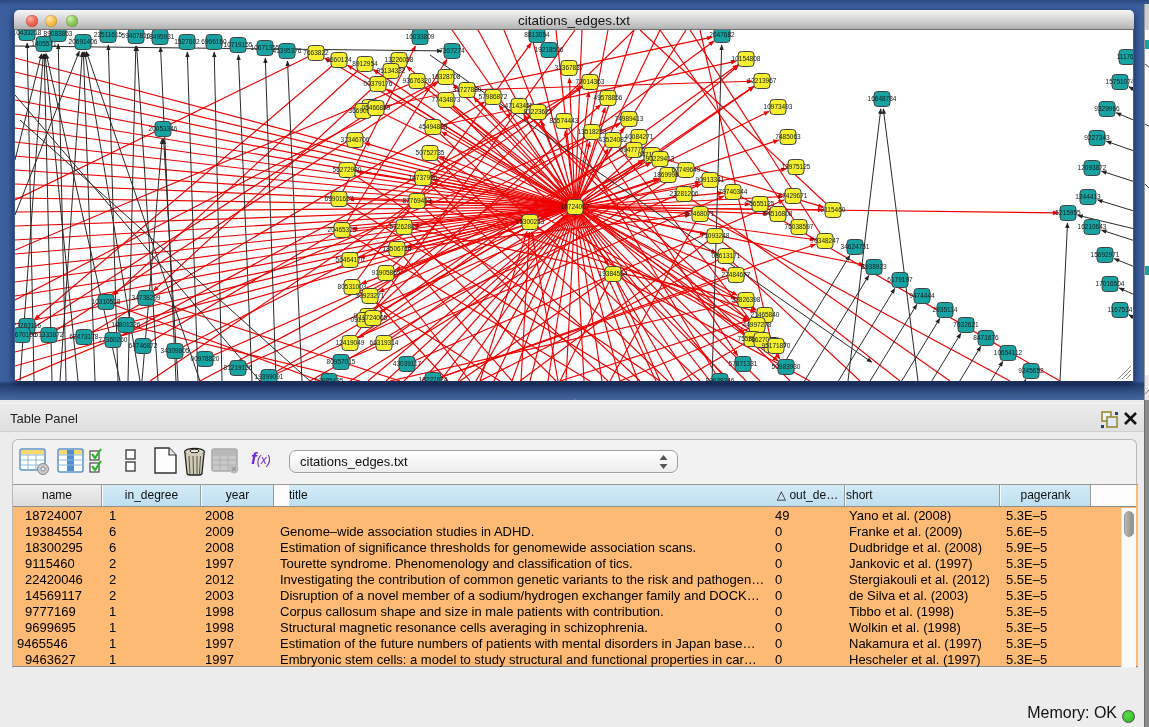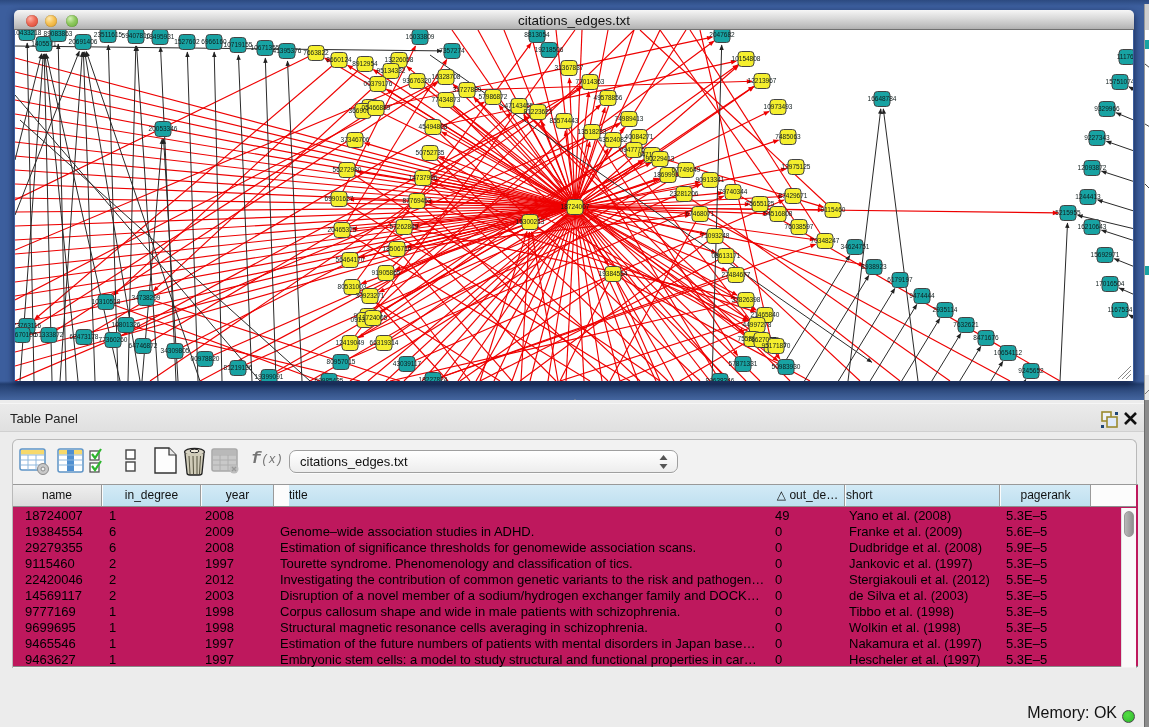--- a/index.html
+++ b/index.html
@@ -7,21 +7,21 @@
 .titlebar{position:absolute;left:0;top:0;width:1120px;height:20px;border-radius:5px 5px 0 0;background:linear-gradient(#f6f6f6,#d9d9d9 45%,#bdbdbd 85%,#b0b0b0);border-bottom:1px solid #707070}
 .tl{position:absolute;top:4.6px;width:12.5px;height:12.5px;border-radius:50%;box-shadow:0 0 0 0.5px rgba(60,60,60,.45), inset 0 1px 1px rgba(255,255,255,.5)}
 .title{position:absolute;left:0;top:3px;width:1120px;text-align:center;font-size:13.5px;color:#111}
 .canvas{position:absolute;left:1px;top:20px;width:1118px;height:351px;background:#fff;overflow:hidden}
 .sliver{position:absolute;left:1144px;top:4px;width:5px;height:396px;background:#e9e9e9;border-left:1px solid #9a9a9a}
 .panel{position:absolute;left:0;top:400px;width:1149px;height:327px;background:#ececec}
 .ptitle{position:absolute;left:0;top:3px;width:1149px;height:29px;background:linear-gradient(#ebebeb,#e0e0e0);border-top:1px solid #f6f6f6;border-bottom:1px solid #d0d0d0;font-size:13px;color:#222;line-height:29px;padding-left:10px}
 .toolpane{position:absolute;left:12px;top:39px;width:1125px;height:229px;background:#f2f2f2;border:1px solid #b9b9b9;border-radius:6px 6px 0 0;border-bottom:none}
 .toolbar{position:absolute;left:0;top:0;width:100%;height:43px}
 .combo{position:absolute;left:276px;top:10px;width:389px;height:23px;border:1px solid #9f9f9f;border-radius:7px;background:linear-gradient(#ffffff,#ededed);font-size:13px;line-height:21px;padding-left:10px;color:#111;box-shadow:0 1px 0 rgba(255,255,255,.7)}
-.scrollpane{position:absolute;left:0px;top:44px;width:1125px;height:183px;background:#be185d;border-top:1px solid #999;border-bottom:1px solid #888}
+.scrollpane{position:absolute;left:0px;top:44px;width:1125px;height:183px;background:#fdba74;border-top:1px solid #999;border-bottom:1px solid #888}
 .thead{position:absolute;left:0;top:0;width:1123px;height:22px;background:#fcfcfc;border-bottom:1px solid #8e8e8e;font-size:12px;color:#111}
 .tbody{position:absolute;left:0;top:23px;width:1105px;height:160px;overflow:hidden;font-size:13px;color:#000}
 .vscroll{position:absolute;right:2px;top:23px;width:15px;height:159px;background:#fafafa;border-left:1px solid #e0e0e0}
 .vthumb{position:absolute;left:2px;top:3px;width:10px;height:26px;border-radius:6px;background:linear-gradient(90deg,#b8b8b8,#8f8f8f);border:1px solid #9a9a9a}
 .tabs{position:absolute;left:432px;top:274px;height:20px;font-size:12.5px;width:293px}
 .tab{position:absolute;top:0;height:20px;line-height:19px;text-align:center;border:1px solid #9f9f9f}
 .mem{position:absolute;right:32px;bottom:5px;font-size:16px;color:#111}
 .dot{position:absolute;right:14px;bottom:4px;width:13px;height:13px;border-radius:50%;background:radial-gradient(circle at 40% 35%,#55dd44,#2bb82b);border:1.5px solid #4a4a4a}
 .rstrip{position:absolute;left:1144px;top:400px;width:5px;height:327px;background:#8c8c8c;border-left:1px solid #6a6a6a}
 </style></head><body>
@@ -668,21 +668,21 @@
           <g stroke="#aeaeae" stroke-width="1">
             <line x1="2" y1="7" x2="25" y2="7"></line>
             <line x1="2" y1="12" x2="25" y2="12"></line>
             <line x1="2" y1="17" x2="25" y2="17"></line>
             <line x1="9" y1="7" x2="9" y2="23"></line>
             <line x1="17" y1="7" x2="17" y2="23"></line>
           </g>
           <circle cx="23" cy="21" r="4.5" fill="#bdbdbd"></circle>
           <path d="M21 19 L25 23 M25 19 L21 23" stroke="#989898" stroke-width="1.4"></path>
         </svg>
-        <div style="position:absolute;left:238px;top:9px;width:30px;font-family:Liberation Mono, monospace;font-size:17px;color:#737373"><i><b>f</b></i><span style="font-size:12px"><i>(x)</i></span></div>
+        <div style="position:absolute;left:238px;top:9px;width:30px;font-family:Liberation Sans, sans-serif;font-size:17px;color:#6d28d9"><i><b>f</b></i><span style="font-size:12px"><i>(x)</i></span></div>
         <div class="combo">citations_edges.txt<svg style="position:absolute;right:9px;top:4px" width="9" height="14">
             <path d="M4.5 0 L8.5 5 L0.5 5 z" fill="#555"></path>
             <path d="M4.5 14 L8.5 9 L0.5 9 z" fill="#555"></path>
           </svg></div>
       </div>
     <div class="scrollpane">
       <div class="thead">
           <div style="position:absolute;left:0px;top:0;width:89px;height:21px;line-height:21px;background:linear-gradient(#efefef,#dcdcdc);border-right:1px solid #9a9a9a;text-align:center;overflow:hidden;white-space:nowrap">name</div>
           <div style="position:absolute;left:90px;top:0;width:98px;height:21px;line-height:21px;background:linear-gradient(#d3eaf6,#bfe0f0);border-right:1px solid #9a9a9a;text-align:center;overflow:hidden;white-space:nowrap">in_degree</div>
           <div style="position:absolute;left:189px;top:0;width:72px;height:21px;line-height:21px;background:linear-gradient(#d3eaf6,#bfe0f0);border-right:1px solid #9a9a9a;text-align:center;overflow:hidden;white-space:nowrap">year</div>
@@ -703,21 +703,21 @@
           <div style="position:absolute;left:0;top:16px;width:1110px;height:16px">
             <div style="position:absolute;left:0px;width:78px;top:0;height:16px;line-height:16px;padding-left:12px;overflow:hidden;white-space:nowrap">19384554</div>
             <div style="position:absolute;left:90px;width:93px;top:0;height:16px;line-height:16px;padding-left:6px;overflow:hidden;white-space:nowrap">6</div>
             <div style="position:absolute;left:189px;width:70px;top:0;height:16px;line-height:16px;padding-left:3px;overflow:hidden;white-space:nowrap">2009</div>
             <div style="position:absolute;left:262px;width:491px;top:0;height:16px;line-height:16px;padding-left:5px;overflow:hidden;white-space:nowrap">Genome–wide association studies in ADHD.</div>
             <div style="position:absolute;left:758px;width:71px;top:0;height:16px;line-height:16px;padding-left:4px;overflow:hidden;white-space:nowrap">0</div>
             <div style="position:absolute;left:833px;width:152px;top:0;height:16px;line-height:16px;padding-left:3px;overflow:hidden;white-space:nowrap">Franke et al. (2009)</div>
             <div style="position:absolute;left:988px;width:86px;top:0;height:16px;line-height:16px;padding-left:5px;overflow:hidden;white-space:nowrap">5.6E–5</div>
           </div>
           <div style="position:absolute;left:0;top:32px;width:1110px;height:16px">
-            <div style="position:absolute;left:0px;width:78px;top:0;height:16px;line-height:16px;padding-left:12px;overflow:hidden;white-space:nowrap">29279355</div>
+            <div style="position:absolute;left:0px;width:78px;top:0;height:16px;line-height:16px;padding-left:12px;overflow:hidden;white-space:nowrap">18300295</div>
             <div style="position:absolute;left:90px;width:93px;top:0;height:16px;line-height:16px;padding-left:6px;overflow:hidden;white-space:nowrap">6</div>
             <div style="position:absolute;left:189px;width:70px;top:0;height:16px;line-height:16px;padding-left:3px;overflow:hidden;white-space:nowrap">2008</div>
             <div style="position:absolute;left:262px;width:491px;top:0;height:16px;line-height:16px;padding-left:5px;overflow:hidden;white-space:nowrap">Estimation of significance thresholds for genomewide association scans.</div>
             <div style="position:absolute;left:758px;width:71px;top:0;height:16px;line-height:16px;padding-left:4px;overflow:hidden;white-space:nowrap">0</div>
             <div style="position:absolute;left:833px;width:152px;top:0;height:16px;line-height:16px;padding-left:3px;overflow:hidden;white-space:nowrap">Dudbridge et al. (2008)</div>
             <div style="position:absolute;left:988px;width:86px;top:0;height:16px;line-height:16px;padding-left:5px;overflow:hidden;white-space:nowrap">5.9E–5</div>
           </div>
           <div style="position:absolute;left:0;top:48px;width:1110px;height:16px">
             <div style="position:absolute;left:0px;width:78px;top:0;height:16px;line-height:16px;padding-left:12px;overflow:hidden;white-space:nowrap">9115460</div>
             <div style="position:absolute;left:90px;width:93px;top:0;height:16px;line-height:16px;padding-left:6px;overflow:hidden;white-space:nowrap">2</div>
@@ -742,36 +742,36 @@
             <div style="position:absolute;left:189px;width:70px;top:0;height:16px;line-height:16px;padding-left:3px;overflow:hidden;white-space:nowrap">2003</div>
             <div style="position:absolute;left:262px;width:491px;top:0;height:16px;line-height:16px;padding-left:5px;overflow:hidden;white-space:nowrap">Disruption of a novel member of a sodium/hydrogen exchanger family and DOCK…</div>
             <div style="position:absolute;left:758px;width:71px;top:0;height:16px;line-height:16px;padding-left:4px;overflow:hidden;white-space:nowrap">0</div>
             <div style="position:absolute;left:833px;width:152px;top:0;height:16px;line-height:16px;padding-left:3px;overflow:hidden;white-space:nowrap">de Silva et al. (2003)</div>
             <div style="position:absolute;left:988px;width:86px;top:0;height:16px;line-height:16px;padding-left:5px;overflow:hidden;white-space:nowrap">5.3E–5</div>
           </div>
           <div style="position:absolute;left:0;top:96px;width:1110px;height:16px">
             <div style="position:absolute;left:0px;width:78px;top:0;height:16px;line-height:16px;padding-left:12px;overflow:hidden;white-space:nowrap">9777169</div>
             <div style="position:absolute;left:90px;width:93px;top:0;height:16px;line-height:16px;padding-left:6px;overflow:hidden;white-space:nowrap">1</div>
             <div style="position:absolute;left:189px;width:70px;top:0;height:16px;line-height:16px;padding-left:3px;overflow:hidden;white-space:nowrap">1998</div>
-            <div style="position:absolute;left:262px;width:491px;top:0;height:16px;line-height:16px;padding-left:5px;overflow:hidden;white-space:nowrap">Corpus callosum shape and wide in male patients with schizophrenia.</div>
+            <div style="position:absolute;left:262px;width:491px;top:0;height:16px;line-height:16px;padding-left:5px;overflow:hidden;white-space:nowrap">Corpus callosum shape and size in male patients with contribution.</div>
             <div style="position:absolute;left:758px;width:71px;top:0;height:16px;line-height:16px;padding-left:4px;overflow:hidden;white-space:nowrap">0</div>
             <div style="position:absolute;left:833px;width:152px;top:0;height:16px;line-height:16px;padding-left:3px;overflow:hidden;white-space:nowrap">Tibbo et al. (1998)</div>
             <div style="position:absolute;left:988px;width:86px;top:0;height:16px;line-height:16px;padding-left:5px;overflow:hidden;white-space:nowrap">5.3E–5</div>
           </div>
           <div style="position:absolute;left:0;top:112px;width:1110px;height:16px">
             <div style="position:absolute;left:0px;width:78px;top:0;height:16px;line-height:16px;padding-left:12px;overflow:hidden;white-space:nowrap">9699695</div>
             <div style="position:absolute;left:90px;width:93px;top:0;height:16px;line-height:16px;padding-left:6px;overflow:hidden;white-space:nowrap">1</div>
             <div style="position:absolute;left:189px;width:70px;top:0;height:16px;line-height:16px;padding-left:3px;overflow:hidden;white-space:nowrap">1998</div>
             <div style="position:absolute;left:262px;width:491px;top:0;height:16px;line-height:16px;padding-left:5px;overflow:hidden;white-space:nowrap">Structural magnetic resonance cells averaging in schizophrenia.</div>
             <div style="position:absolute;left:758px;width:71px;top:0;height:16px;line-height:16px;padding-left:4px;overflow:hidden;white-space:nowrap">0</div>
             <div style="position:absolute;left:833px;width:152px;top:0;height:16px;line-height:16px;padding-left:3px;overflow:hidden;white-space:nowrap">Wolkin et al. (1998)</div>
             <div style="position:absolute;left:988px;width:86px;top:0;height:16px;line-height:16px;padding-left:5px;overflow:hidden;white-space:nowrap">5.3E–5</div>
           </div>
           <div style="position:absolute;left:0;top:128px;width:1110px;height:16px">
-            <div style="position:absolute;left:0px;width:78px;top:0;height:16px;line-height:16px;padding-left:12px;overflow:hidden;white-space:nowrap">9465546</div>
+            <div style="position:absolute;left:0px;width:78px;top:0;height:16px;line-height:16px;padding-left:4px;overflow:hidden;white-space:nowrap">9465546</div>
             <div style="position:absolute;left:90px;width:93px;top:0;height:16px;line-height:16px;padding-left:6px;overflow:hidden;white-space:nowrap">1</div>
             <div style="position:absolute;left:189px;width:70px;top:0;height:16px;line-height:16px;padding-left:3px;overflow:hidden;white-space:nowrap">1997</div>
             <div style="position:absolute;left:262px;width:491px;top:0;height:16px;line-height:16px;padding-left:5px;overflow:hidden;white-space:nowrap">Estimation of the future numbers of patients with mental disorders in Japan base…</div>
             <div style="position:absolute;left:758px;width:71px;top:0;height:16px;line-height:16px;padding-left:4px;overflow:hidden;white-space:nowrap">0</div>
             <div style="position:absolute;left:833px;width:152px;top:0;height:16px;line-height:16px;padding-left:3px;overflow:hidden;white-space:nowrap">Nakamura et al. (1997)</div>
             <div style="position:absolute;left:988px;width:86px;top:0;height:16px;line-height:16px;padding-left:5px;overflow:hidden;white-space:nowrap">5.3E–5</div>
           </div>
           <div style="position:absolute;left:0;top:144px;width:1110px;height:16px">
             <div style="position:absolute;left:0px;width:78px;top:0;height:16px;line-height:16px;padding-left:12px;overflow:hidden;white-space:nowrap">9463627</div>
             <div style="position:absolute;left:90px;width:93px;top:0;height:16px;line-height:16px;padding-left:6px;overflow:hidden;white-space:nowrap">1</div>

